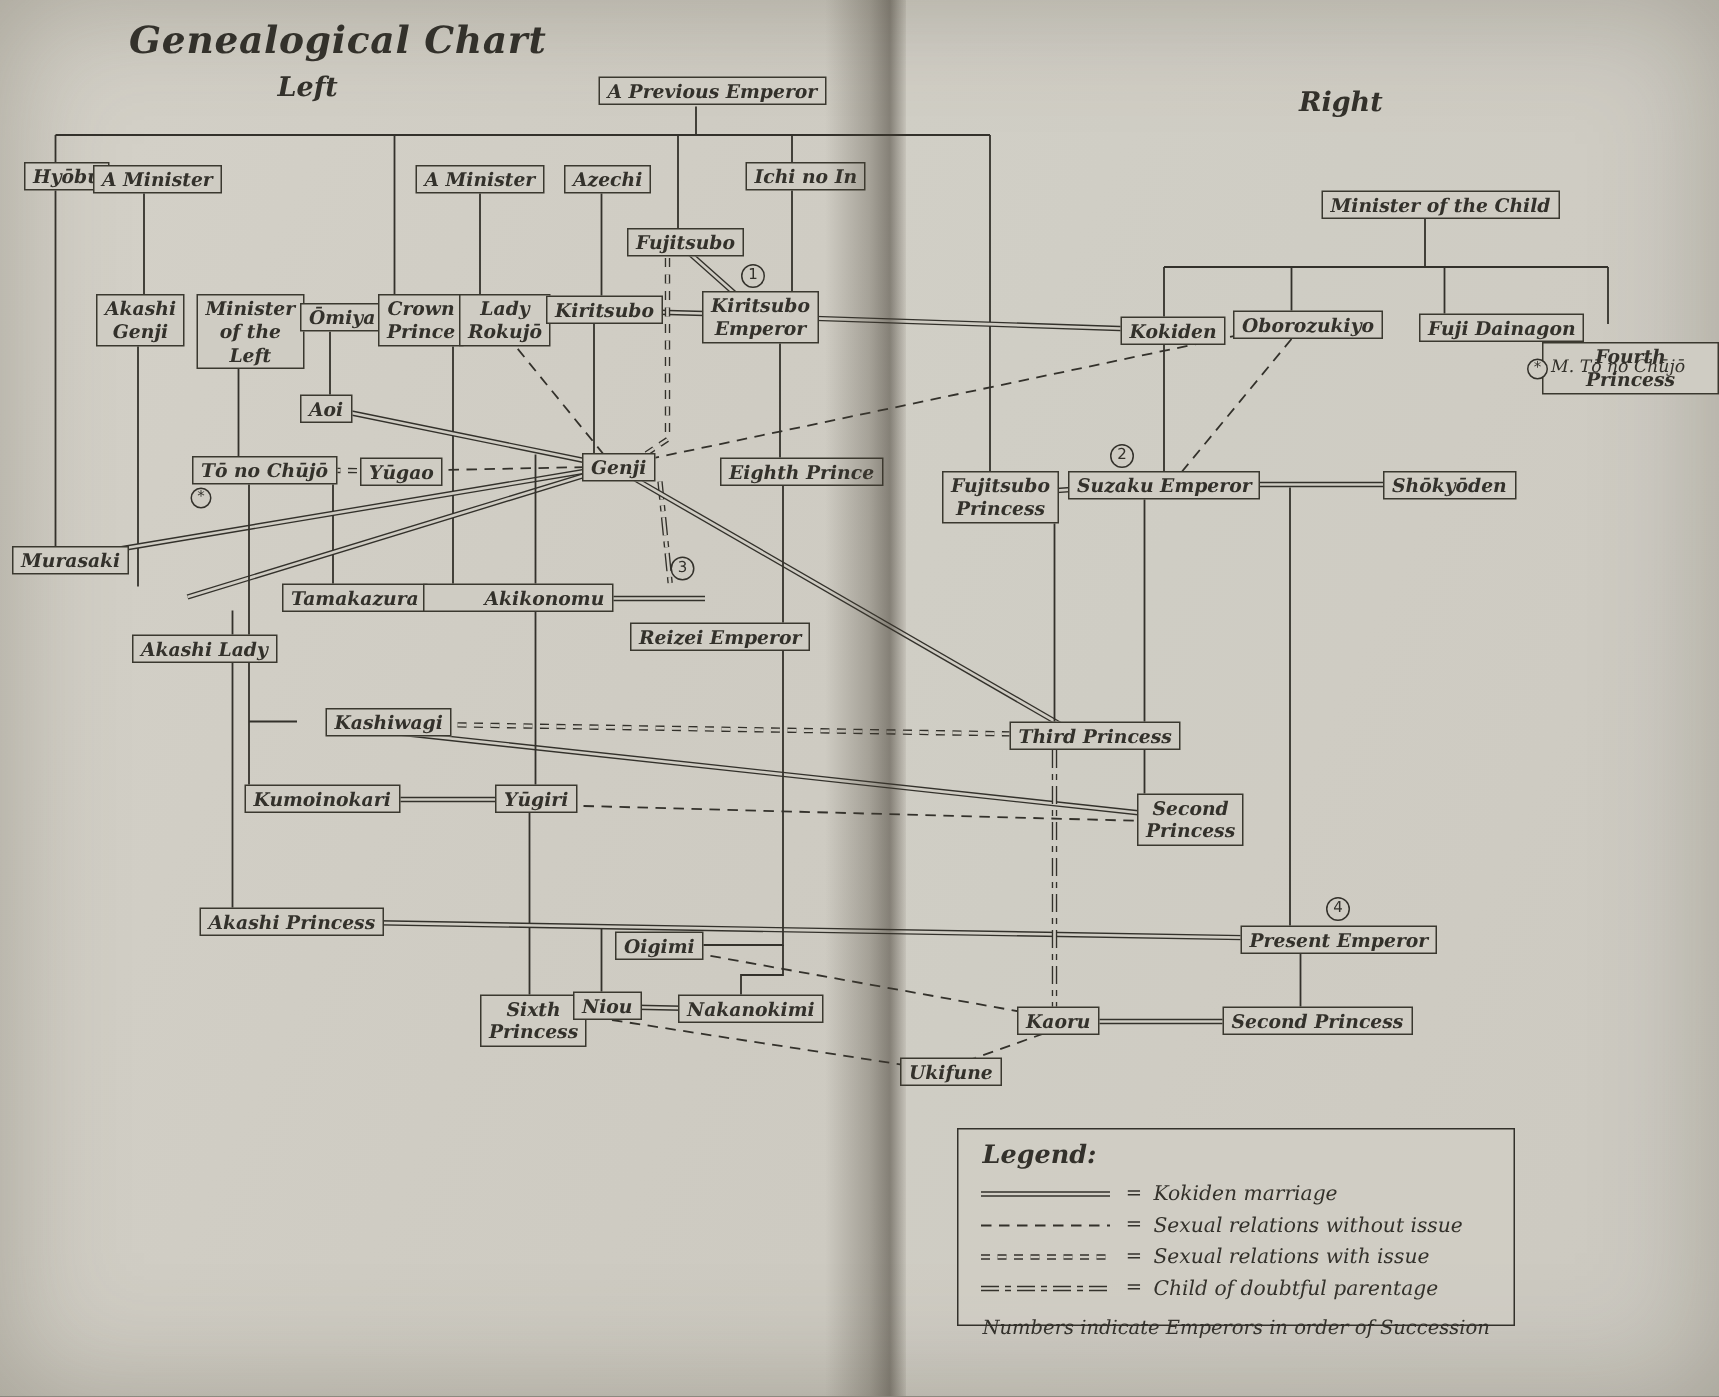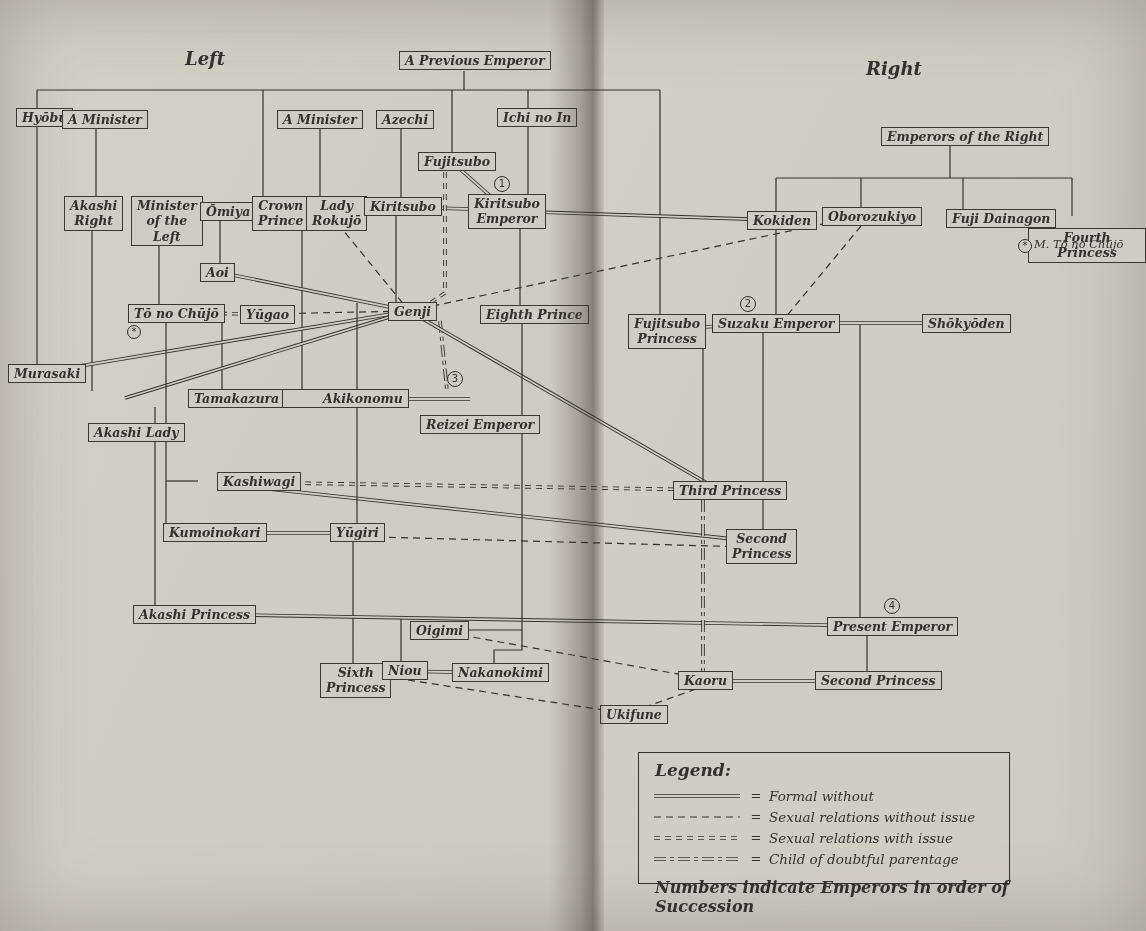--- a/index.html
+++ b/index.html
@@ -27,21 +27,21 @@
     font-family:"DejaVu Sans",sans-serif;font-size:10px;line-height:14px;text-align:center;background:#cfccc3;}
   .starmark{position:absolute;z-index:3;width:12px;height:12px;border:1px solid #33312b;border-radius:50%;
     font-family:"DejaVu Sans",sans-serif;font-size:10px;line-height:11px;text-align:center;background:#cfccc3;}
   .marriage-note{position:absolute;left:1034px;top:237px;font-size:11.5px;font-style:italic;z-index:3;}
   .legend{position:absolute;left:638px;top:752px;width:372px;height:132px;border:1.5px solid #33312b;
     z-index:2;background:rgba(209,206,197,.65);font-style:italic;box-sizing:border-box;}
   .legend-title{font-size:17px;font-weight:700;margin:7px 0 5px 16px;}
   .legend-row{display:flex;align-items:center;margin:0 0 0 12px;height:21px;}
   .legend-eq{width:26px;text-align:center;font-size:13px;flex:0 0 auto;}
   .legend-label{font-size:13.5px;white-space:nowrap;}
-  .legend-note{font-size:16px;font-weight:700;margin:9px 0 0 16px;}
+  .legend-note{font-size:13px;font-weight:400;margin:9px 0 0 16px;}
 </style>
 </head>
 <body>
 
 <div class="page">
   <svg class="edges" id="edges" width="1146" height="931">
       <g>
         <polyline points="464,71 464,90" fill="none" stroke="#33312b" stroke-width="1.2"></polyline>
       </g>
       <g>
@@ -266,34 +266,35 @@
         <polyline points="450,633 700,678" fill="none" stroke="#33312b" stroke-width="1.2" stroke-dasharray="7 5"></polyline>
       </g>
       <g>
         <polyline points="408,680 616,712" fill="none" stroke="#33312b" stroke-width="1.2" stroke-dasharray="7 5"></polyline>
       </g>
       <g>
         <polyline points="696,689 634,711" fill="none" stroke="#33312b" stroke-width="1.2" stroke-dasharray="7 5"></polyline>
       </g>
     </svg>
 
+  <div class="title">Genealogical Chart</div>
   <div class="side-label" id="left-label">Left</div>
   <div class="side-label" id="right-label">Right</div>
 
   <div id="nodes-layer">
       <div class="node" style="left: 399px; top: 51px;">A Previous Emperor</div>
       <div class="node" style="left: 16px; top: 108px;">Hyōbu</div>
       <div class="node" style="left: 62px; top: 110px;">A Minister</div>
       <div class="node" style="left: 277px; top: 110px;">A Minister</div>
       <div class="node" style="left: 376px; top: 110px;">Azechi</div>
       <div class="node" style="left: 497px; top: 108px;">Ichi no In</div>
       <div class="node" style="left: 418px; top: 152px;">Fujitsubo</div>
-      <div class="node" style="left: 881px; top: 127px;">Emperors of the Right</div>
+      <div class="node" style="left: 881px; top: 127px;">Minister of the Child</div>
       <div class="node" style="left: 64px; top: 196px;">Akashi
-Right</div>
+Genji</div>
       <div class="node" style="left: 131px; top: 196px;">Minister
 of the
 Left</div>
       <div class="node" style="left: 200px; top: 202px;">Ōmiya</div>
       <div class="node" style="left: 252px; top: 196px;">Crown
 Prince</div>
       <div class="node" style="left: 306px; top: 196px;">Lady
 Rokujō</div>
       <div class="node" style="left: 364px; top: 197px;">Kiritsubo</div>
       <div class="node" style="left: 468px; top: 194px;">Kiritsubo
@@ -313,21 +314,21 @@
       <div class="node" style="left: 922px; top: 314px;">Shōkyōden</div>
       <div class="node" style="left: 8px; top: 364px;">Murasaki</div>
       <div class="node" style="left: 88px; top: 389px; margin-top: 34px;">Akashi Lady</div>
       <div class="node" style="left: 188px; top: 389px;">Tamakazura</div>
       <div class="node" style="left: 282px; top: 389px; padding-left: 40px;">Akikonomu</div>
       <div class="node" style="left: 420px; top: 389px; margin-top: 26px;">Reizei Emperor</div>
       <div class="node" style="left: 193px; top: 472px; margin-left: 24px;">Kashiwagi</div>
       <div class="node" style="left: 673px; top: 481px;">Third Princess</div>
       <div class="node" style="left: 163px; top: 523px;">Kumoinokari</div>
       <div class="node" style="left: 330px; top: 523px;">Yūgiri</div>
-      <div class="node" style="left: 726px; top: 529px;">Second
+      <div class="node" style="left: 758px; top: 529px;">Second
 Princess</div>
       <div class="node" style="left: 133px; top: 605px;">Akashi Princess</div>
       <div class="node" style="left: 410px; top: 621px;">Oigimi</div>
       <div class="node" style="left: 827px; top: 617px;">Present Emperor</div>
       <div class="node" style="left: 320px; top: 663px;">Sixth
 Princess</div>
       <div class="node" style="left: 382px; top: 661px;">Niou</div>
       <div class="node" style="left: 452px; top: 663px;">Nakanokimi</div>
       <div class="node" style="left: 678px; top: 671px;">Kaoru</div>
       <div class="node" style="left: 815px; top: 671px;">Second Princess</div>
@@ -348,21 +349,21 @@
     <div class="legend-title">Legend:</div>
     <div id="legend-rows">
         <div class="legend-row">
           <svg width="92" height="14">
             <g>
               <polyline points="3,7 89,7" fill="none" stroke="#33312b" stroke-width="3.6"></polyline>
               <polyline points="3,7 89,7" fill="none" stroke="#d1cec5" stroke-width="1.8"></polyline>
             </g>
           </svg>
           <span class="legend-eq">=</span>
-          <span class="legend-label">Formal without</span>
+          <span class="legend-label">Kokiden marriage</span>
         </div>
         <div class="legend-row">
           <svg width="92" height="14">
             <g>
               <polyline points="3,7 89,7" fill="none" stroke="#33312b" stroke-width="1.2" stroke-dasharray="7 5"></polyline>
             </g>
           </svg>
           <span class="legend-eq">=</span>
           <span class="legend-label">Sexual relations without issue</span>
         </div>

